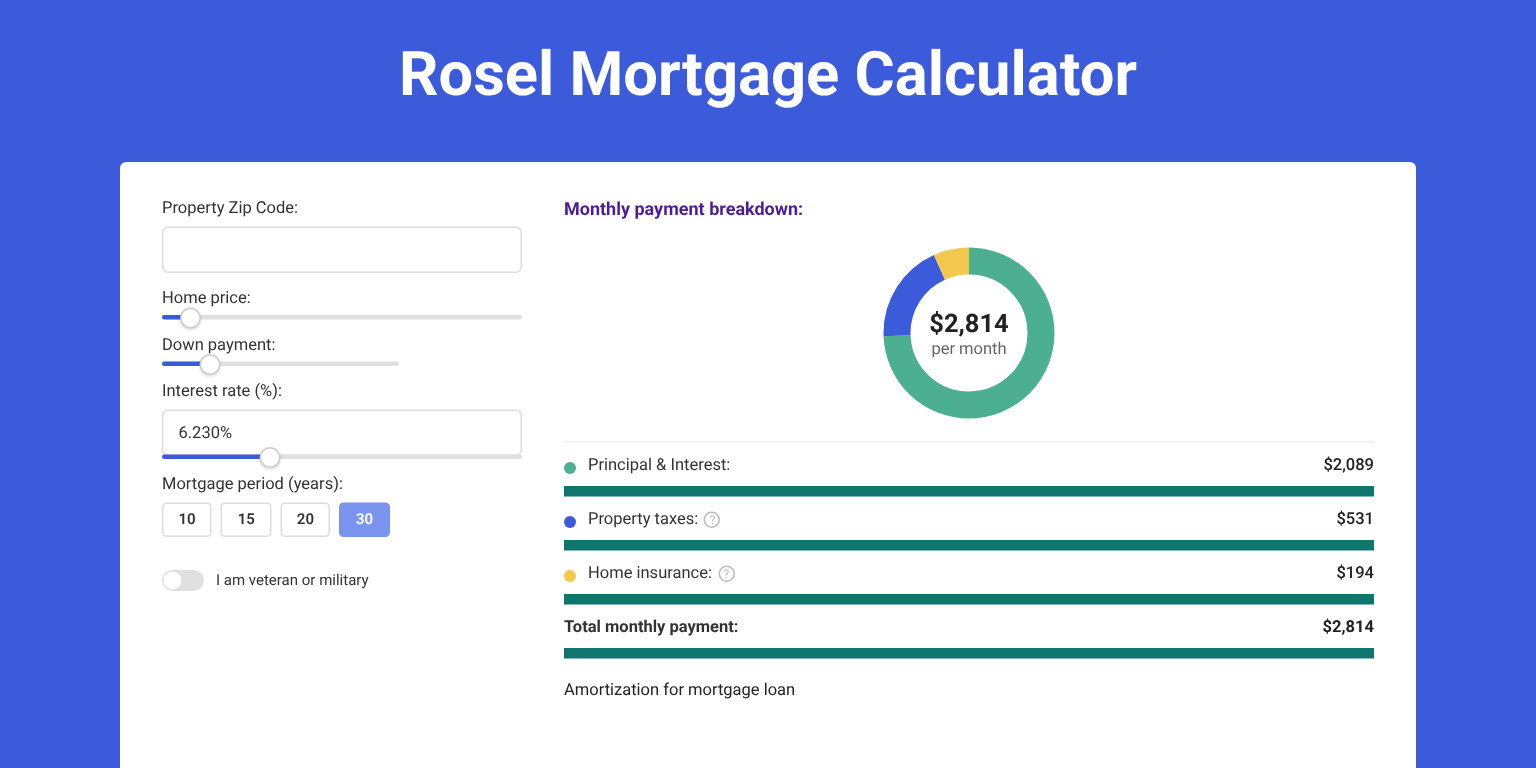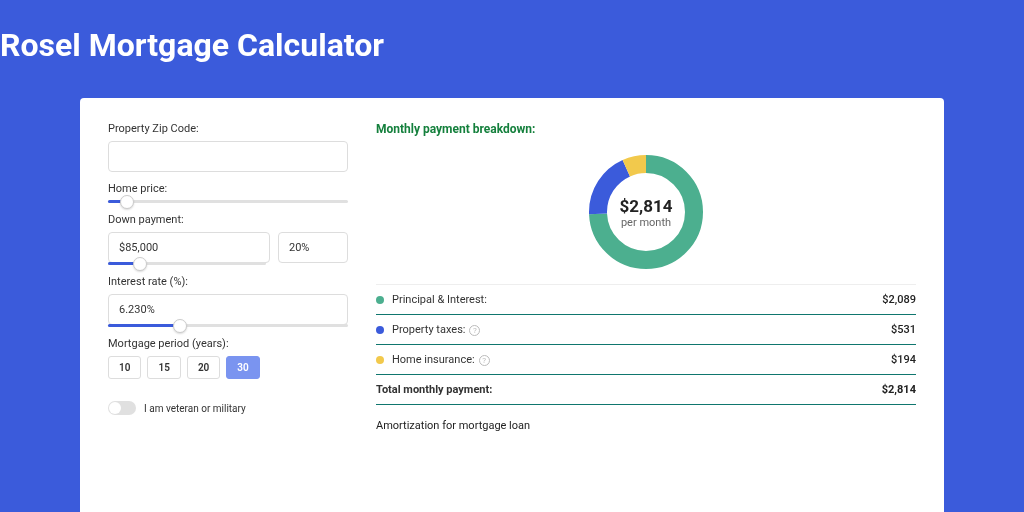--- a/index.html
+++ b/index.html
@@ -1,47 +1,47 @@
 <!DOCTYPE html>
 <html><head>
 <meta charset="utf-8">
 <style>
 *{box-sizing:border-box;margin:0;padding:0;font-family:-apple-system,BlinkMacSystemFont,"Segoe UI",Roboto,Arial,sans-serif}
 body{width:1024px;height:512px;background:#3b5bdb;overflow:hidden}
-.title{color:#fff;font-size:32px;font-weight:700;padding:26px 0 18px}
+.title{color:#fff;font-size:41px;font-weight:700;text-align:center;padding:26px 0 18px}
 .card{background:#fff;width:864px;margin:16px auto;border-radius:4px;padding:24px 28px;display:flex;gap:28px;height:420px;overflow:hidden}
 .left{width:240px;flex-shrink:0}
 .right{flex:1;display:flex;flex-direction:column}
 .lbl{font-size:11px;color:#333;margin-bottom:6px;margin-top:10px}
 .left .lbl:first-child{margin-top:0}
 .inp{width:100%;border:1px solid #ddd;border-radius:4px;padding:8px 10px;font-size:11px;color:#333;background:#fff}
 .row2{display:flex;gap:8px}
 .row2 .inp:first-child{flex:1}
 .row2 .inp:last-child{width:70px}
 .slider-track{position:relative;height:3px;background:#e0e0e0;margin-top:-1px;border-radius:2px}
 .slider-fill{position:absolute;left:0;top:0;height:100%;background:#3b5bdb;border-radius:2px}
 .slider-thumb{position:absolute;top:50%;transform:translate(-50%,-50%);width:14px;height:14px;background:#fff;border:1px solid #ccc;border-radius:50%;box-shadow:0 1px 2px rgba(0,0,0,.15)}
 .periods{display:flex;gap:6px;margin-top:4px}
 .pbtn{border:1px solid #ddd;border-radius:3px;padding:5px 10px;font-size:10px;font-weight:600;color:#333;background:#fff;cursor:pointer}
 .pbtn.active{background:#7a94f0;border-color:#7a94f0;color:#fff}
 .toggle-row{display:flex;align-items:center;gap:8px;margin-top:22px}
 .toggle{width:28px;height:14px;border-radius:8px;background:#e0e0e0;position:relative}
 .toggle::after{content:"";position:absolute;left:1px;top:1px;width:12px;height:12px;background:#fff;border-radius:50%}
 .toggle-lbl{font-size:10px;color:#333}
 
-.sec-title{font-size:12px;font-weight:700;color:#15803d;margin-bottom:8px}
+.sec-title{font-size:12px;font-weight:700;color:#4c1d95;margin-bottom:8px}
 .donut-wrap{display:flex;justify-content:center;padding:6px 0 10px}
 .donut{position:relative;width:124px;height:124px}
 .donut svg{transform:rotate(-90deg)}
 .donut-center{position:absolute;inset:0;display:flex;flex-direction:column;align-items:center;justify-content:center}
 .donut-amt{font-size:17px;font-weight:700;color:#222}
 .donut-sub{font-size:11px;color:#666}
 
 .legend{border-top:1px solid #eee}
-.lrow{display:flex;align-items:center;padding:8px 0;border-bottom:1px solid #0f766e;font-size:11px}
+.lrow{display:flex;align-items:flex-end;padding:8px 0;border-bottom:7px solid #0f766e;font-size:11px}
 .dot{width:8px;height:8px;border-radius:50%;margin-right:8px;flex-shrink:0}
 .lrow .name{color:#333;flex:1}
 .lrow .val{color:#222;font-weight:500}
 .lrow.total .name{font-weight:700}
 .lrow.total .val{font-weight:700}
 .info{display:inline-flex;width:11px;height:11px;border:1px solid #bbb;border-radius:50%;font-size:8px;color:#bbb;align-items:center;justify-content:center;margin-left:4px}
 
 .amort{margin-top:14px}
 .amort-title{font-size:11px;font-weight:400;color:#222;margin-bottom:8px}
 .amort-txt{font-size:10px;color:#555;line-height:1.5}
@@ -58,24 +58,20 @@
     <div class="lbl">Property Zip Code:</div>
     <input class="inp" value="" style="">
 
     <div class="lbl">Home price:</div>
     <div class="slider-track">
       <div class="slider-fill" id="sf-price" style="width: 8%;"></div>
       <div class="slider-thumb" id="st-price" style="left: 8%;"></div>
     </div>
 
     <div class="lbl">Down payment:</div>
-    <div class="row2">
-      <input class="inp" value="$85,000" style="">
-      <input class="inp" value="20%" style="">
-    </div>
     <div class="slider-track" style="width:66%">
       <div class="slider-fill" id="sf-down" style="width: 20%;"></div>
       <div class="slider-thumb" id="st-down" style="left: 20%;"></div>
     </div>
 
     <div class="lbl">Interest rate (%):</div>
     <input class="inp" value="6.230%" style="">
     <div class="slider-track">
       <div class="slider-fill" id="sf-rate" style="width: 30%;"></div>
       <div class="slider-thumb" id="st-rate" style="left: 30%;"></div>

